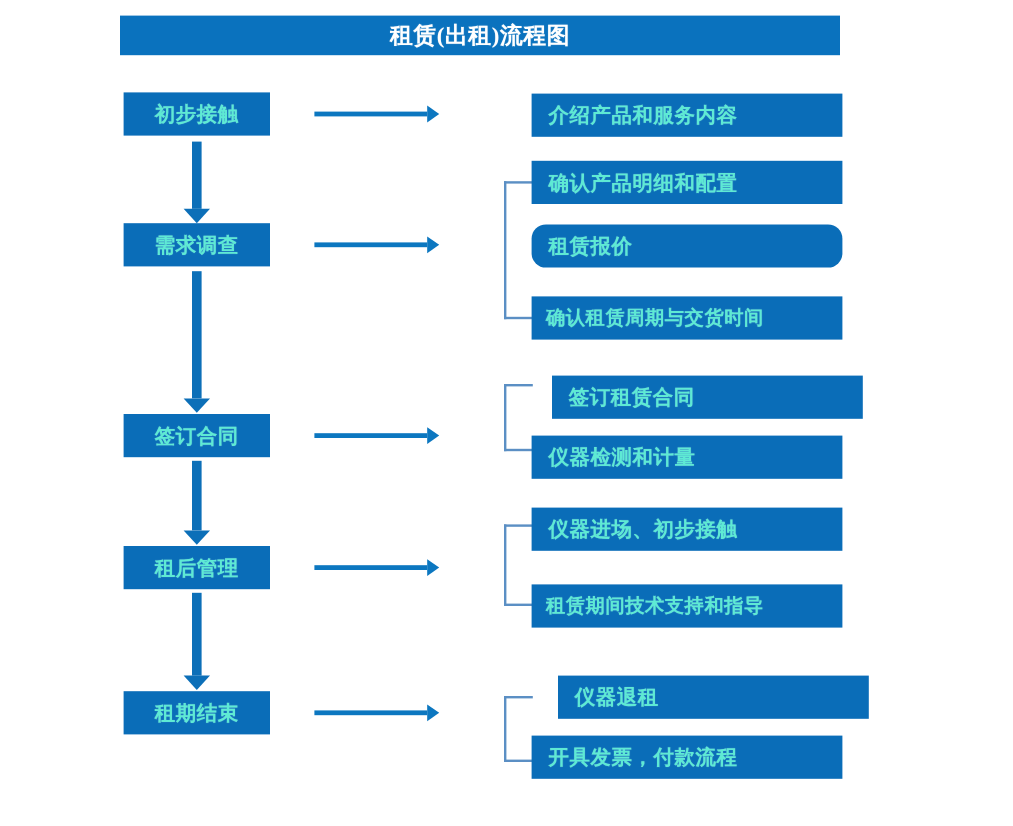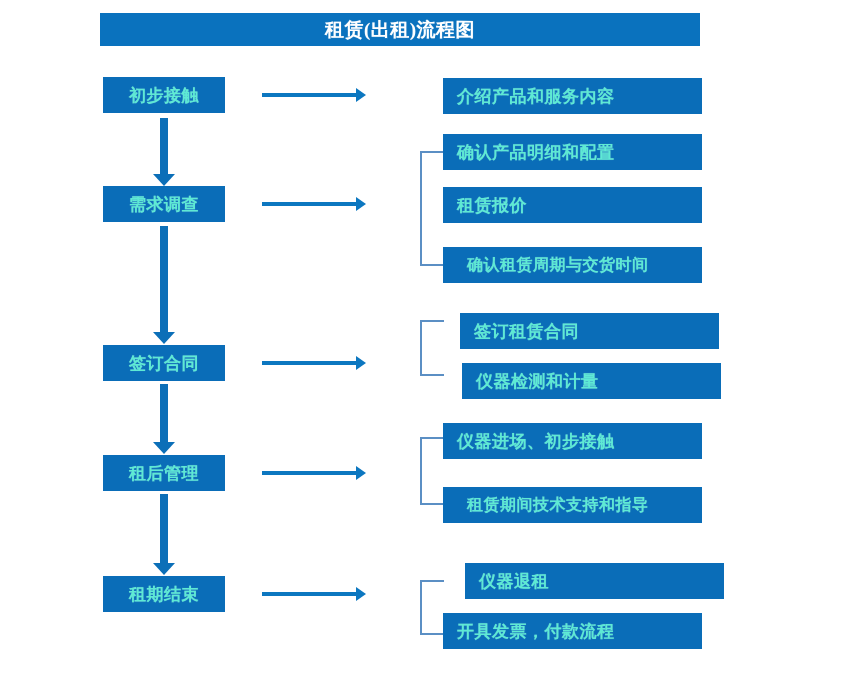--- a/index.html
+++ b/index.html
@@ -39,21 +39,21 @@
     width:122px;height:36px;
     justify-content:center;
     font-size:17px;
   }
   .nbox.right{
     width:259px;height:36px;
     justify-content:flex-start;
     padding-left:14px;
     font-size:17px;
   }
-  .nbox.right.tight{font-size:16px;padding-left:24px;}
+  .nbox.right.tight{font-size:16px;padding-left:12px;}
 
   
   .varrow{position:absolute;width:22px;}
   .varrow .shaft{
     position:absolute;left:7px;top:0;width:8px;
     background:#0C6FB8;
   }
   .varrow .head{
     position:absolute;left:0;width:0;height:0;
     border-left:11px solid transparent;
@@ -155,25 +155,25 @@
   </div>
   <div class="bracket" style="left:420px;top:580px;width:24px;height:55px;">
     <div class="vline"></div>
     <div class="hline top" style="width:24px;"></div>
     <div class="hline bot" style="width:24px;"></div>
   </div>
 
   <div class="nbox right" style="left:443px;top:78px;">介绍产品和服务内容</div>
 
   <div class="nbox right" style="left:443px;top:134px;">确认产品明细和配置</div>
-  <div class="nbox right" style="left:443px;top:187px;">租赁报价</div>
+  <div class="nbox right" style="left:443px;top:187px;border-radius:12px;">租赁报价</div>
   <div class="nbox right tight" style="left:443px;top:247px;">确认租赁周期与交货时间</div>
 
   <div class="nbox right" style="left:443px;top:313px;margin-left:17px;">签订租赁合同</div>
-  <div class="nbox right" style="left:462px;top:363px;">仪器检测和计量</div>
+  <div class="nbox right" style="left:443px;top:363px;">仪器检测和计量</div>
 
   <div class="nbox right" style="left:443px;top:423px;">仪器进场、初步接触</div>
   <div class="nbox right tight" style="left:443px;top:487px;">租赁期间技术支持和指导</div>
 
   <div class="nbox right" style="left:465px;top:563px;">仪器退租</div>
   <div class="nbox right" style="left:443px;top:613px;">开具发票，付款流程</div>
 
 </div>
 
 </body></html>

